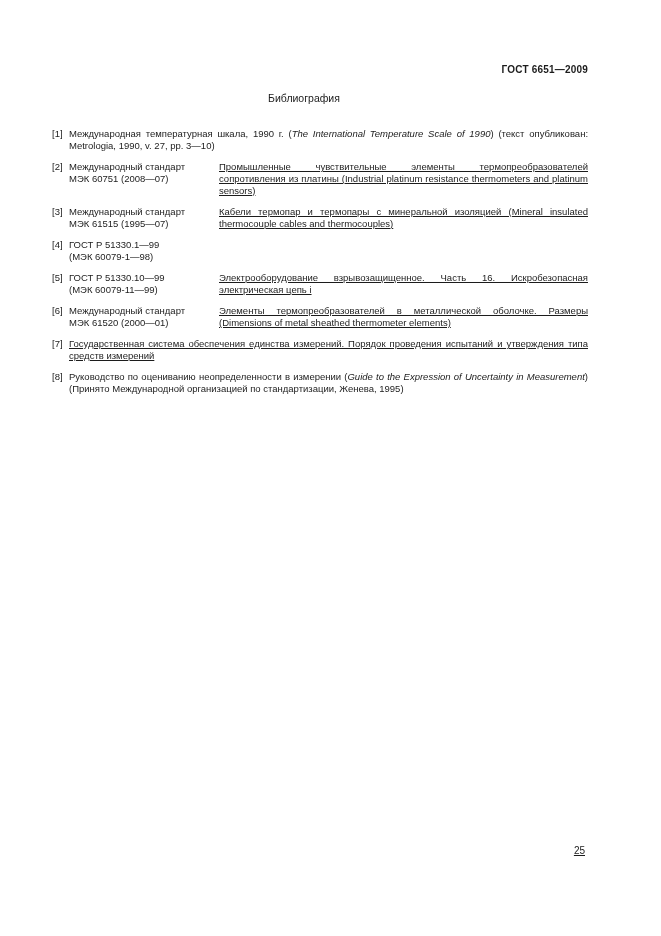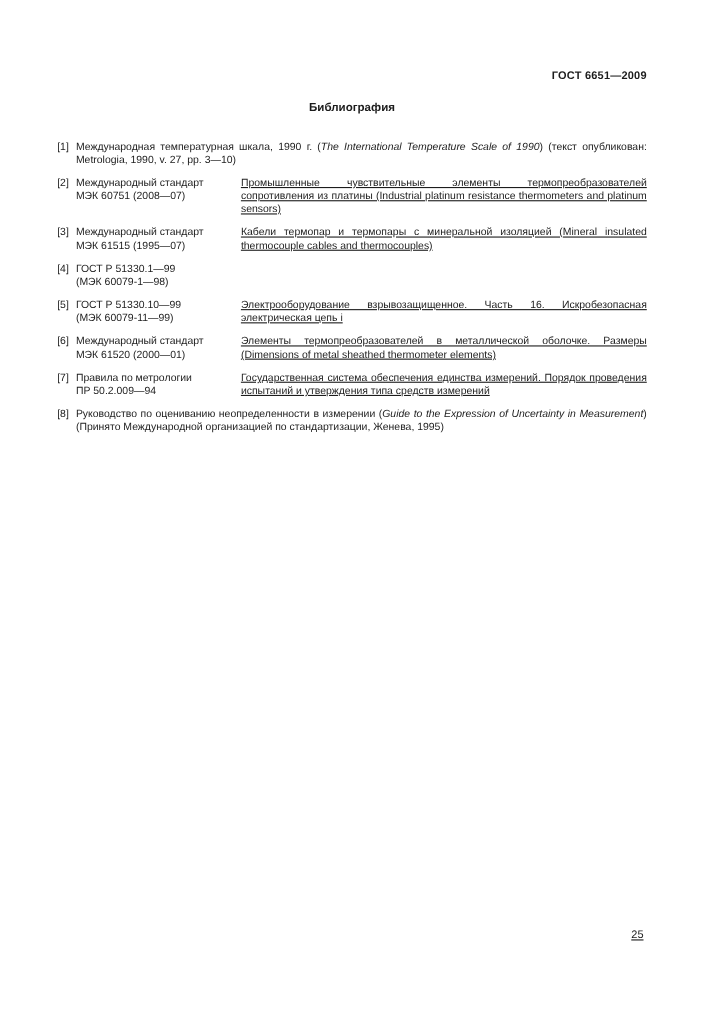--- a/index.html
+++ b/index.html
@@ -21,25 +21,25 @@
     position: absolute;
     top: 64px;
     right: 73px;
     font-size: 10px;
     font-weight: bold;
     letter-spacing: 0.2px;
   }
   .doc-title {
     position: absolute;
     top: 92px;
-    left: 52px;
+    left: 36px;
     width: 536px;
     text-align: center;
     font-size: 10.5px;
-    font-weight: bold;
+    font-weight: normal;
   }
   .entries {
     position: absolute;
     top: 128px;
     left: 52px;
     width: 536px;
     font-size: 9.5px;
     line-height: 12px;
   }
   .entry {
@@ -130,24 +130,20 @@
       <span class="num">[6]</span>
       <div class="label">
         <div>Международный стандарт</div>
         <div>МЭК 61520 (2000—01)</div>
       </div>
       <div class="desc">Элементы термопреобразователей в металлической оболочке. Размеры (Dimensions of metal sheathed thermometer elements)</div>
     </div>
 
     <div class="entry">
       <span class="num">[7]</span>
-      <div class="label">
-        <div>Правила по метрологии</div>
-        <div>ПР 50.2.009—94</div>
-      </div>
       <div class="desc">Государственная система обеспечения единства измерений. Порядок проведения испытаний и утверждения типа средств измерений</div>
     </div>
 
     <div class="entry">
       <span class="num">[8]</span>
       <div class="full"><span>Руководство по оцениванию неопределенности в измерении (</span><i>Guide to the Expression of Uncertainty in Measurement</i><span>) (Принято Международной организацией по стандартизации, Женева, 1995)</span></div>
     </div>
 
   </div>
 

